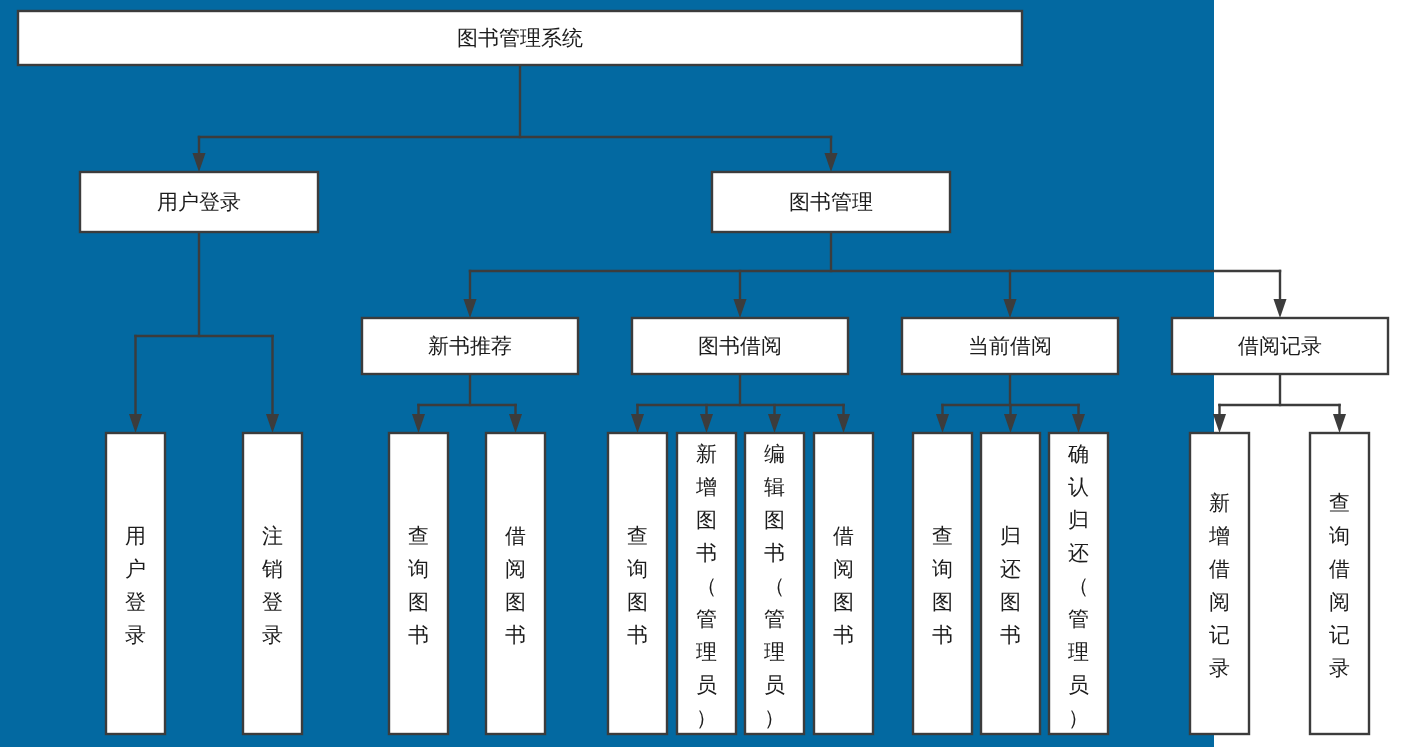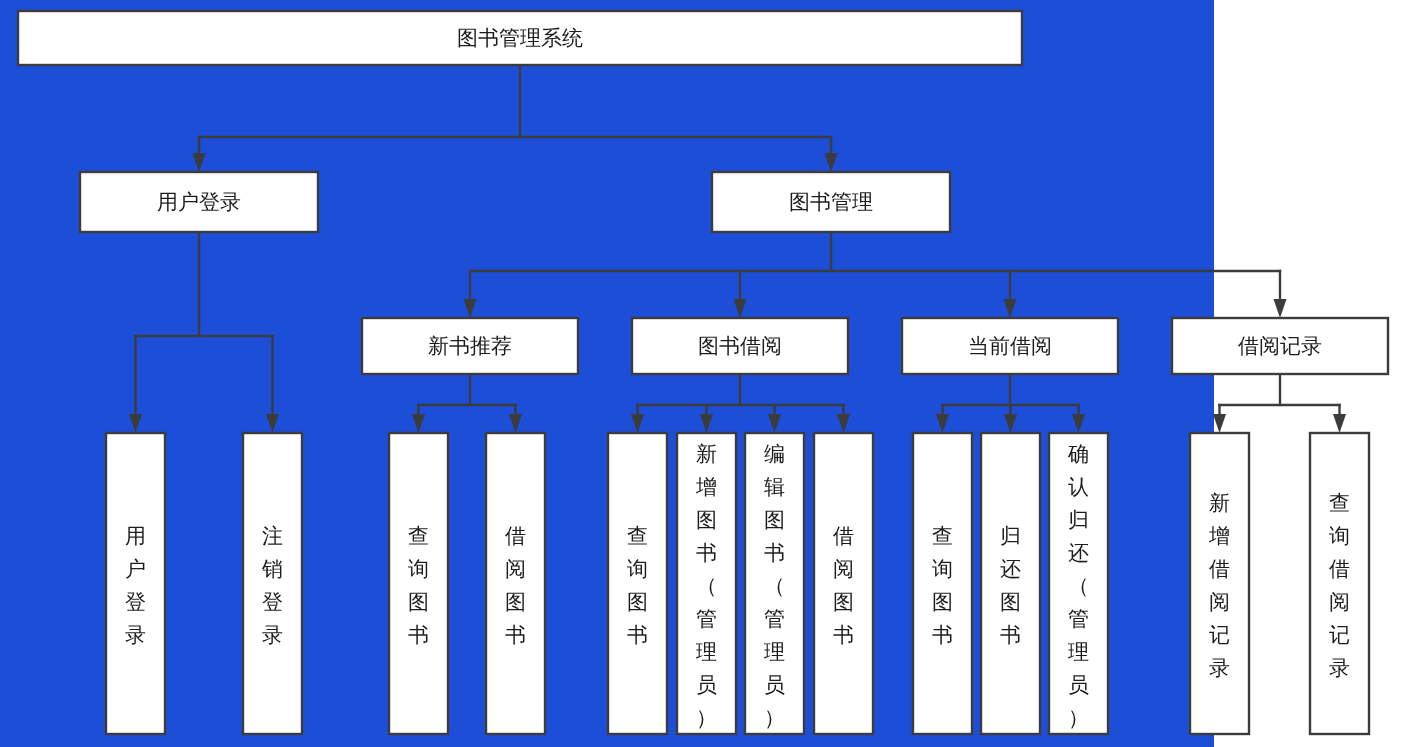--- a/index.html
+++ b/index.html
@@ -12,21 +12,21 @@
     width: 1405px;
     height: 747px;
     font-family: "Liberation Sans", "DejaVu Sans", sans-serif;
     overflow: hidden;
     position: relative;
   }
   #diagram-root {
     position: relative;
     width: 1214px;
     height: 747px;
-    background: #1d4ed8;
+    background: #0369a1;
   }
   svg#tree-svg {
     position: absolute;
     left: 0;
     top: 0;
     width: 1405px;
     height: 747px;
     display: block;
   }
   .node-box {

